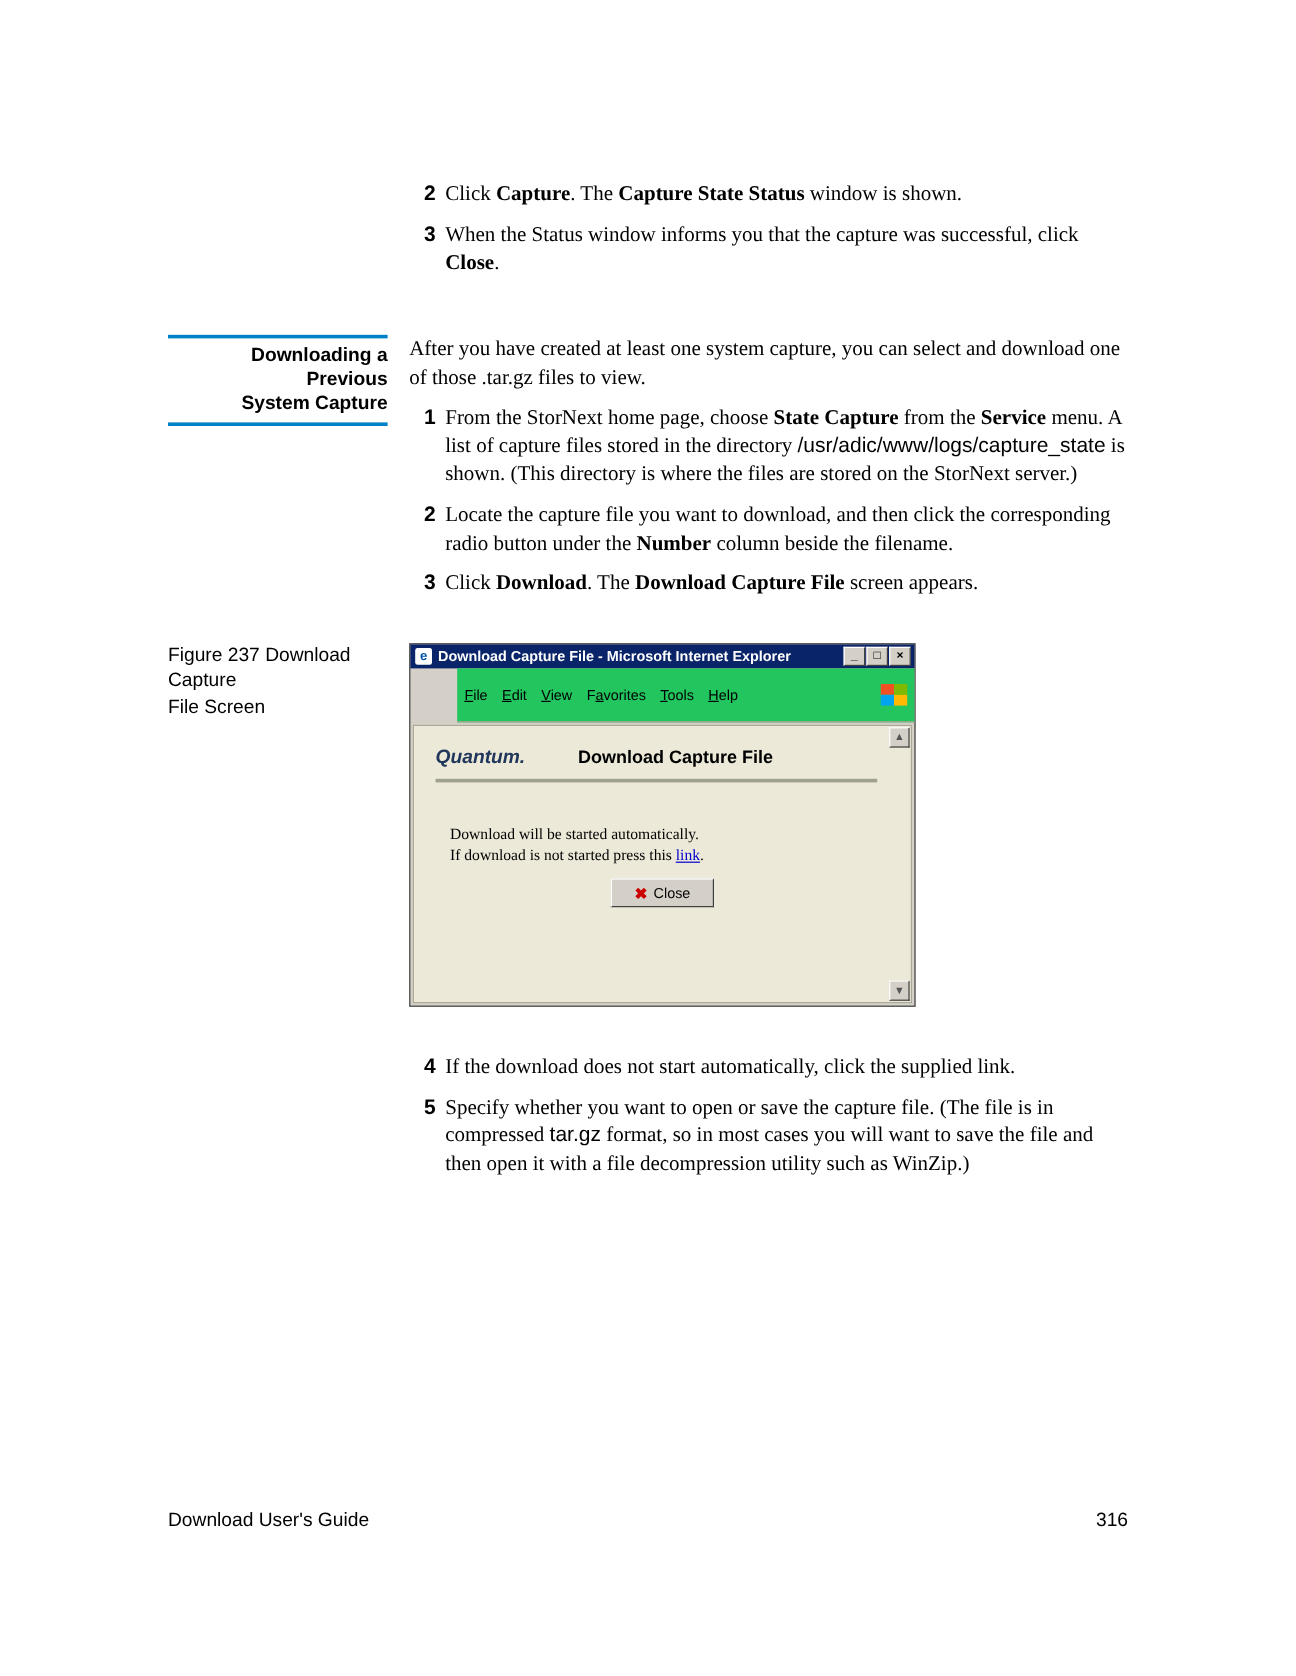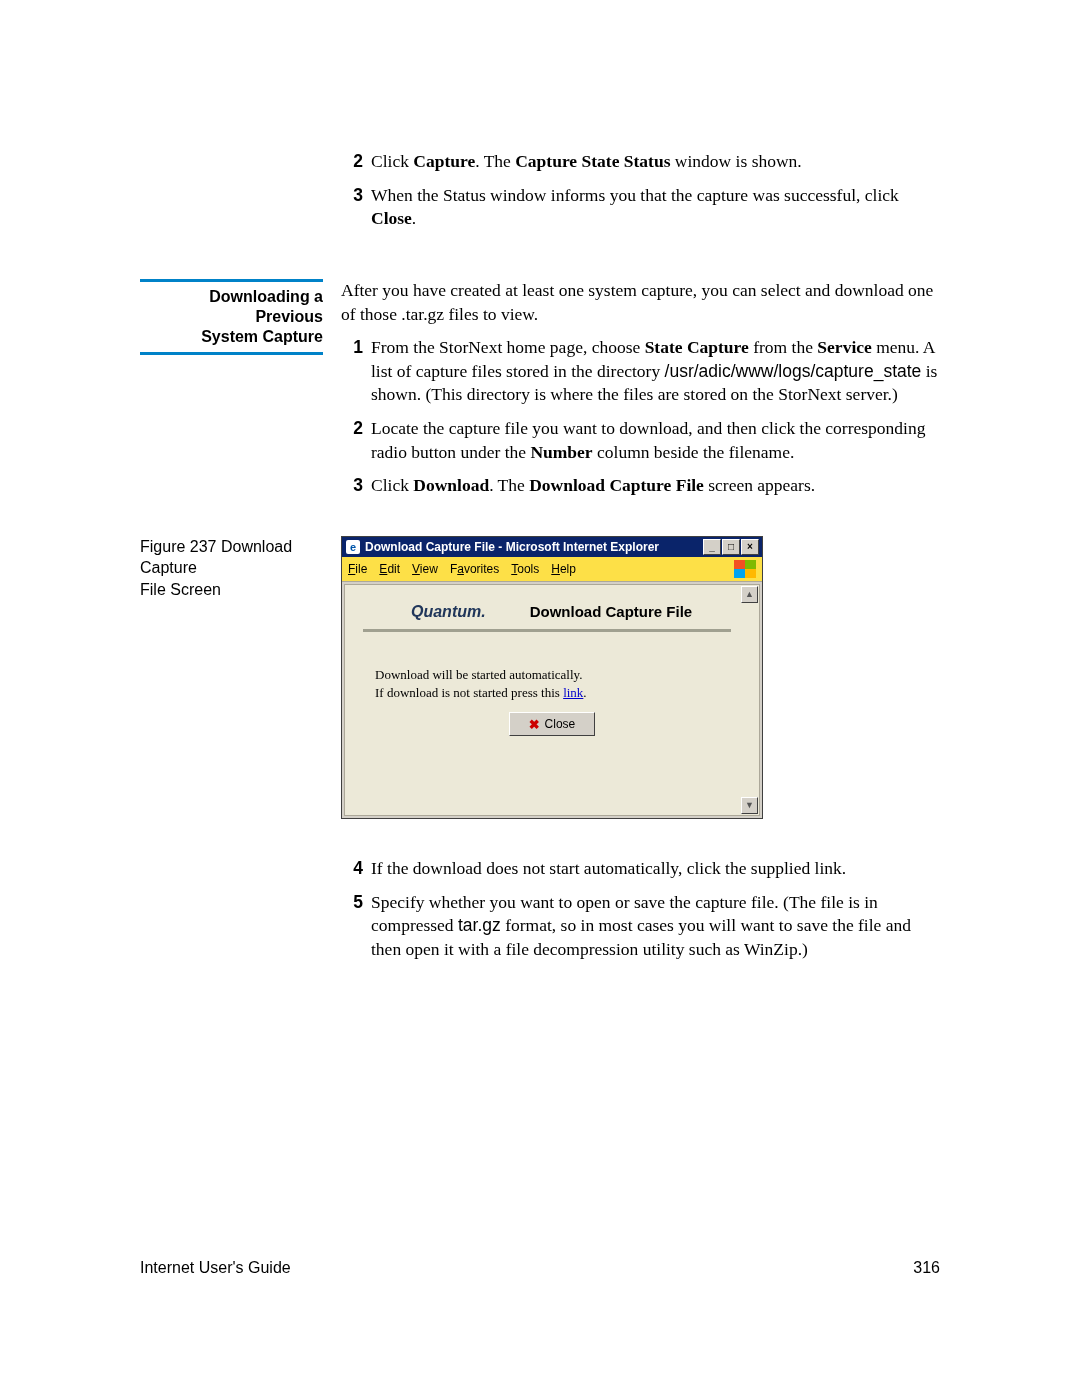--- a/index.html
+++ b/index.html
@@ -111,26 +111,27 @@
     width: 16px; height: 14px;
     background: #d4d0c8;
     border: 1px solid #fff;
     border-right-color: #404040;
     border-bottom-color: #404040;
     font-size: 10px;
     display: flex; align-items: center; justify-content: center;
     color: #000;
   }
   .ie-menubar {
-    background: #fde047;
-    padding: 3px 6px;
+    background: #22c55e;
+    padding: 13px 6px;
     display: flex;
     justify-content: space-between;
     align-items: center;
     border-bottom: 1px solid #aca899;
+    margin-left: 39px;
   }
   .ie-menus { display: flex; gap: 12px; font-size: 12px; }
   .ie-menus span u { text-decoration: underline; }
   .ie-logo-flag {
     width: 22px; height: 18px;
     display: flex; flex-wrap: wrap;
   }
   .ie-logo-flag div { width: 11px; height: 9px; }
   .ie-content-wrap {
     border: 1px solid #aca899;
@@ -161,21 +162,20 @@
     border-bottom: 3px solid #a0a090;
   }
   .ie-brand-left {
     font-family: Arial, sans-serif;
     font-style: italic;
     font-weight: bold;
     color: #20365a;
     font-size: 16px;
     padding: 8px 14px 8px 0;
     position: relative;
-    margin-left: 48px;
   }
   .ie-brand-left::after {
     content: "";
     position: absolute;
     right: -18px; top: 0; bottom: 0;
     width: 36px;
     background: linear-gradient(100deg, #dedacb 48%, #ece9d8 52%);
     z-index: -1;
   }
   .ie-brand-right {
@@ -349,15 +349,15 @@
             <span class="step-num">5</span>
             <span class="step-text">Specify whether you want to open or save the capture file. (The file is in compressed <span class="sans">tar.gz</span> format, so in most cases you will want to save the file and then open it with a file decompression utility such as WinZip.)</span>
           </li>
         </ol>
     </div>
   </div>
 
 </div>
 
 <div class="footer">
-  <span>Internet User's Guide</span>
+  <span>Download User's Guide</span>
   <span>316</span>
 </div>
 
 </body></html>

